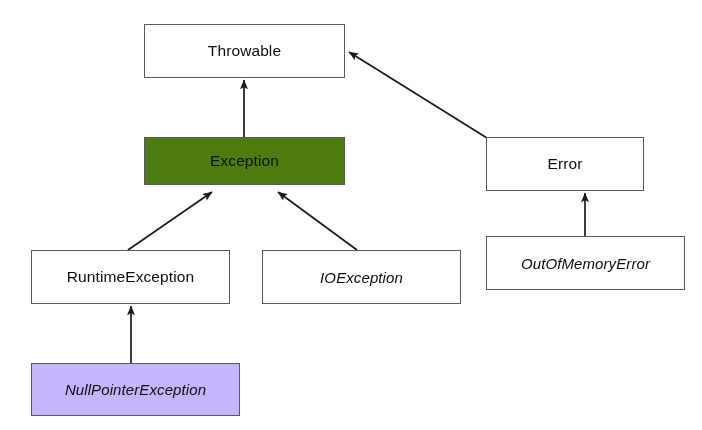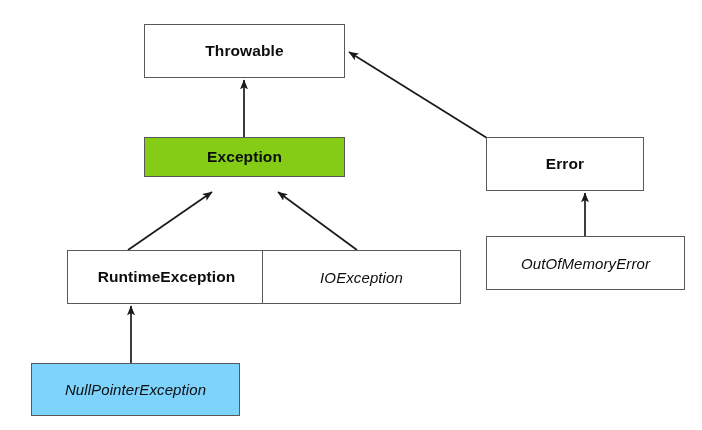--- a/index.html
+++ b/index.html
@@ -38,21 +38,21 @@
   }
   .node-label {
     color: #0d0d0d;
     font-size: 15.5px;
     line-height: 1;
     letter-spacing: 0.1px;
     white-space: nowrap;
     text-align: center;
   }
   .node.concrete .node-label {
-    font-weight: bold;
+    font-weight: normal;
     font-style: normal;
   }
   .node.abstract-ish .node-label {
     font-weight: normal;
     font-style: italic;
     font-size: 15px;
   }
 </style>
 </head>
 <body>
@@ -72,33 +72,33 @@
         <line x1="357" y1="250" x2="278" y2="192" stroke="#1a1a1a" stroke-width="1.7" marker-end="url(#arrowhead)"></line>
         <line x1="585" y1="250" x2="585" y2="193" stroke="#1a1a1a" stroke-width="1.7" marker-end="url(#arrowhead)"></line>
         <line x1="131" y1="363" x2="131" y2="306" stroke="#1a1a1a" stroke-width="1.7" marker-end="url(#arrowhead)"></line>
       </g>
   </svg>
 
   <div id="nodes">
       <div class="node concrete" style="left: 144px; top: 24px; width: 201px; height: 54px; border-color: rgb(89, 89, 89); background: rgb(255, 255, 255);">
         <span class="node-label" style="color: rgb(13, 13, 13);">Throwable</span>
       </div>
-      <div class="node concrete" style="left: 144px; top: 137px; width: 201px; height: 40px; border-color: rgb(89, 89, 89); background: #84cc16;">
+      <div class="node concrete" style="left: 144px; top: 137px; width: 201px; height: 48px; border-color: rgb(89, 89, 89); background: #4d7c0f;">
         <span class="node-label" style="color: rgb(13, 13, 13);">Exception</span>
       </div>
       <div class="node concrete" style="left: 486px; top: 137px; width: 158px; height: 54px; border-color: rgb(89, 89, 89); background: rgb(255, 255, 255);">
         <span class="node-label" style="color: rgb(13, 13, 13);">Error</span>
       </div>
-      <div class="node concrete" style="left: 31px; top: 250px; width: 199px; height: 54px; border-color: rgb(89, 89, 89); background: rgb(255, 255, 255); margin-left: 36px;">
+      <div class="node concrete" style="left: 31px; top: 250px; width: 199px; height: 54px; border-color: rgb(89, 89, 89); background: rgb(255, 255, 255);">
         <span class="node-label" style="color: rgb(13, 13, 13);">RuntimeException</span>
       </div>
       <div class="node abstract-ish" style="left: 262px; top: 250px; width: 199px; height: 54px; border-color: rgb(89, 89, 89); background: rgb(255, 255, 255);">
         <span class="node-label" style="color: rgb(13, 13, 13);">IOException</span>
       </div>
       <div class="node abstract-ish" style="left: 486px; top: 236px; width: 199px; height: 54px; border-color: rgb(89, 89, 89); background: rgb(255, 255, 255);">
         <span class="node-label" style="color: rgb(13, 13, 13);">OutOfMemoryError</span>
       </div>
-      <div class="node abstract-ish" style="left: 31px; top: 363px; width: 209px; height: 53px; border-color: rgb(89, 89, 89); background: #7dd3fc;">
+      <div class="node abstract-ish" style="left: 31px; top: 363px; width: 209px; height: 53px; border-color: rgb(89, 89, 89); background: #c4b5fd;">
         <span class="node-label" style="color: rgb(13, 13, 13);">NullPointerException</span>
       </div>
     </div>
 
 </div>
 
 </body></html>

